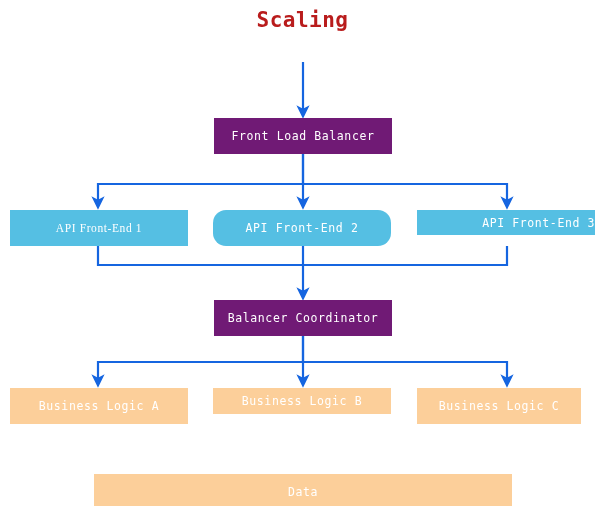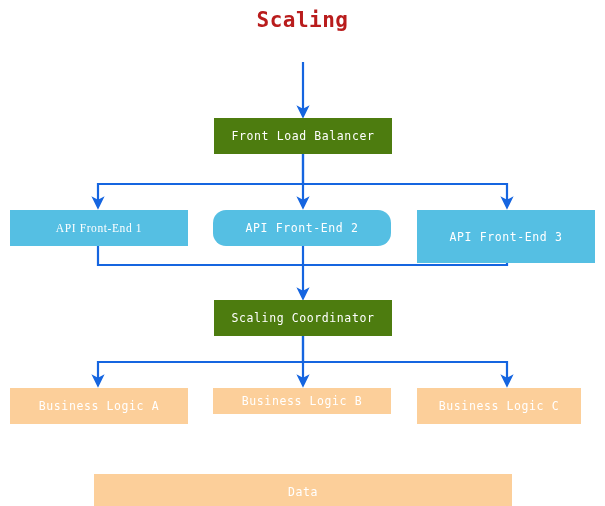--- a/index.html
+++ b/index.html
@@ -41,21 +41,21 @@
     display: flex;
     align-items: center;
     justify-content: center;
     box-sizing: border-box;
     font-family: "DejaVu Sans Mono", monospace;
     font-size: 11.5px;
     color: #ffffff;
     letter-spacing: 0.6px;
     white-space: nowrap;
   }
-  .node-gray  { background: #4d7c0f; }
+  .node-gray  { background: #701a75; }
   .node-blue  { background: #55bfe3; }
   .node-orange{ background: #fccf9a; }
 </style>
 </head>
 <body>
 
 <div id="canvas">
 
   <div class="title">Scaling</div>
 
@@ -106,26 +106,26 @@
   </div>
 
   <div class="node node-blue" style="left:10px; top:210px; width:178px; height:36px;font-family:Liberation Serif, serif;">
     <span>API Front-End 1</span>
   </div>
 
   <div class="node node-blue" style="left:213px; top:210px; width:178px; height:36px;border-radius:13px;">
     <span>API Front-End 2</span>
   </div>
 
-  <div class="node node-blue" style="left:417px; top:210px; width:178px; height:53px;">
+  <div class="node node-blue" style="left:417px; top:210px; width:178px; height:25px;justify-content:flex-end;">
     <span>API Front-End 3</span>
   </div>
 
   <div class="node node-gray" style="left:214px; top:300px; width:178px; height:36px;">
-    <span>Scaling Coordinator</span>
+    <span>Balancer Coordinator</span>
   </div>
 
   <div class="node node-orange" style="left:10px; top:388px; width:178px; height:36px;">
     <span>Business Logic A</span>
   </div>
 
   <div class="node node-orange" style="left:213px; top:388px; width:178px; height:26px;">
     <span>Business Logic B</span>
   </div>
 

